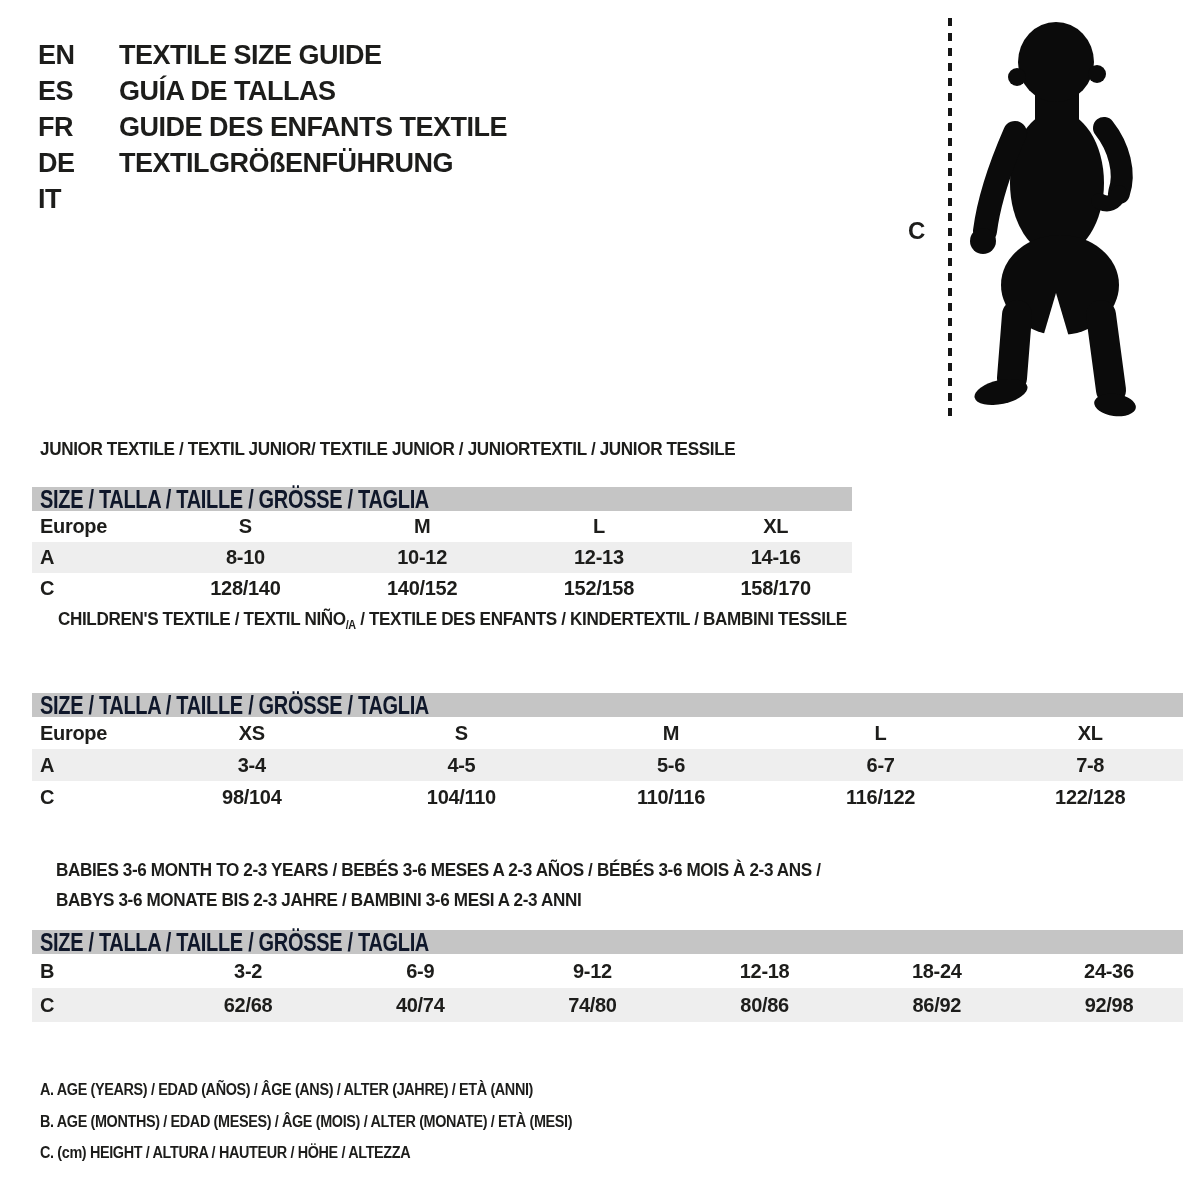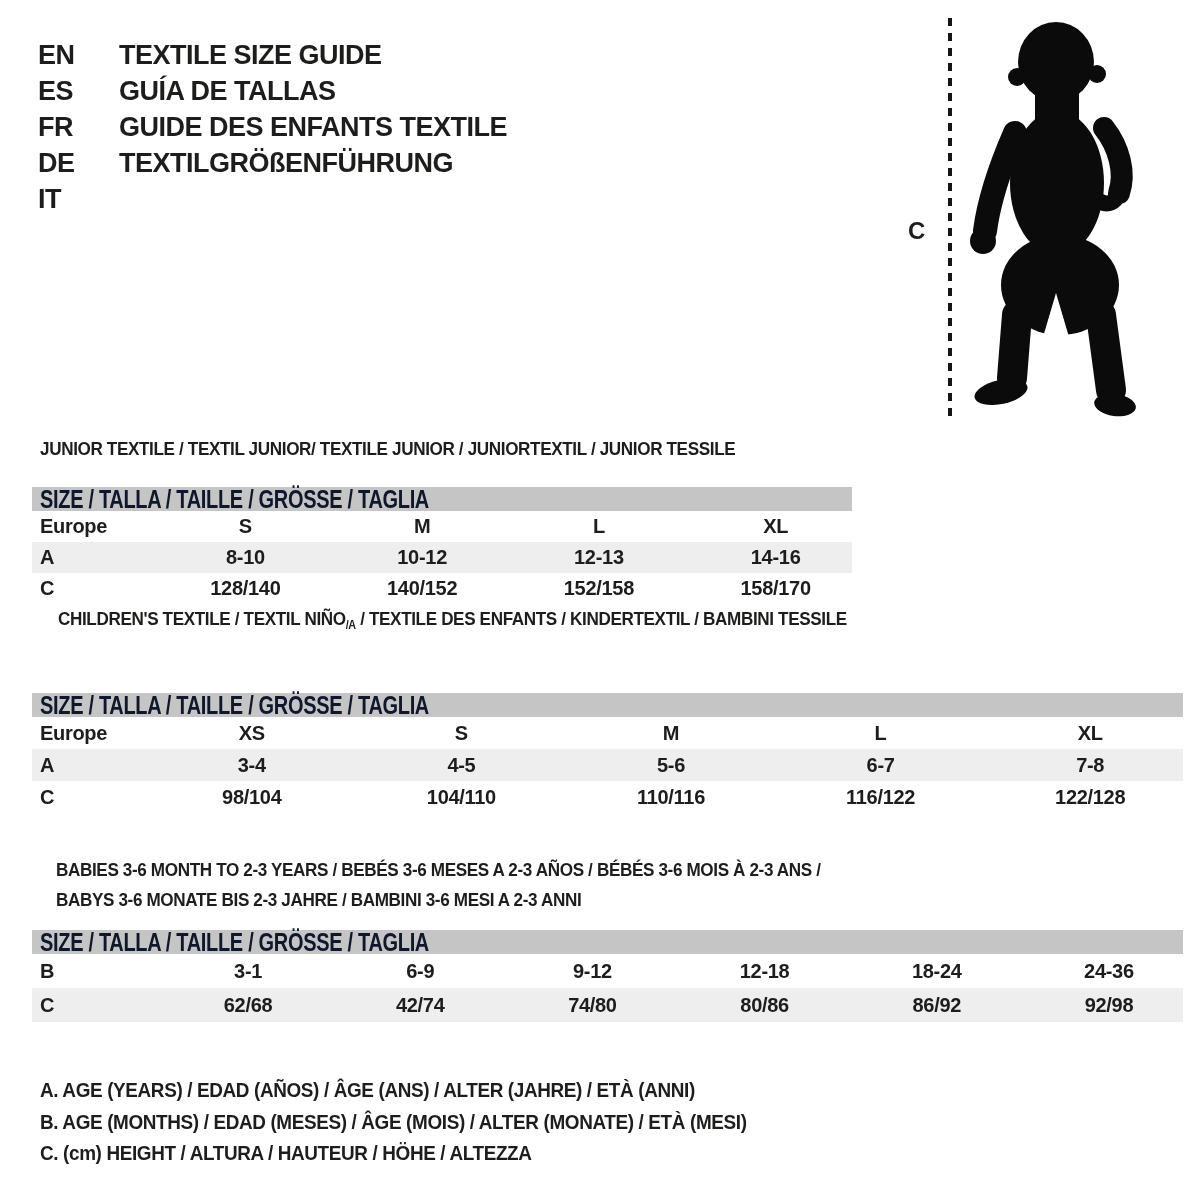--- a/index.html
+++ b/index.html
@@ -53,21 +53,21 @@
   .tbl-children .trow { height:32px; }
   .tbl-babies .trow   { height:34px; }
   .trow.shaded { background:#eeeeee; }
   .tcell { flex:1; text-align:center; letter-spacing:-0.3px; }
   .tcell.lbl { flex:none; text-align:left; padding-left:8px; }
   .tbl-junior   .tcell.lbl { width:113px; }
   .tbl-children .tcell.lbl { width:103px; }
   .tbl-babies   .tcell.lbl { width:118px; }
 
   
-  .legend { left:40px; top:1074px; font-size:21px; line-height:31.5px; }
+  .legend { left:40px; top:1074px; font-size:16px; line-height:31.5px; }
 </style>
 </head>
 <body>
 
 <div class="abs lang-block">
   <div class="lang-row">
     <span class="lang-code">EN</span>
     <span class="lang-label">TEXTILE SIZE GUIDE</span>
   </div>
   <div class="lang-row">
@@ -177,31 +177,31 @@
 <div class="abs section-title title-babies">
   <div><span class="narrow">BABIES 3-6 MONTH TO 2-3 YEARS / BEBÉS 3-6 MESES A 2-3 AÑOS / BÉBÉS 3-6 MOIS À 2-3 ANS /</span></div>
   <div><span class="narrow">BABYS 3-6 MONATE BIS 2-3 JAHRE / BAMBINI 3-6 MESI A 2-3 ANNI</span></div>
 </div>
 <div class="abs size-table tbl-babies">
   <div class="thead">
     <span class="narrower">SIZE / TALLA / TAILLE / GRÖSSE / TAGLIA</span>
   </div>
   <div class="trow">
     <div class="tcell lbl">B</div>
-    <div class="tcell">3-1</div>
+    <div class="tcell">3-2</div>
     <div class="tcell">6-9</div>
     <div class="tcell">9-12</div>
     <div class="tcell">12-18</div>
     <div class="tcell">18-24</div>
     <div class="tcell">24-36</div>
   </div>
   <div class="trow shaded">
     <div class="tcell lbl">C</div>
     <div class="tcell">62/68</div>
-    <div class="tcell">42/74</div>
+    <div class="tcell">40/74</div>
     <div class="tcell">74/80</div>
     <div class="tcell">80/86</div>
     <div class="tcell">86/92</div>
     <div class="tcell">92/98</div>
   </div>
 </div>
 
 <div class="abs legend">
   <div><span class="narrow">A. AGE (YEARS) / EDAD (AÑOS) / ÂGE (ANS) / ALTER (JAHRE) / ETÀ (ANNI)</span></div>
   <div><span class="narrow">B. AGE (MONTHS) / EDAD (MESES) / ÂGE (MOIS) / ALTER (MONATE) / ETÀ (MESI)</span></div>

